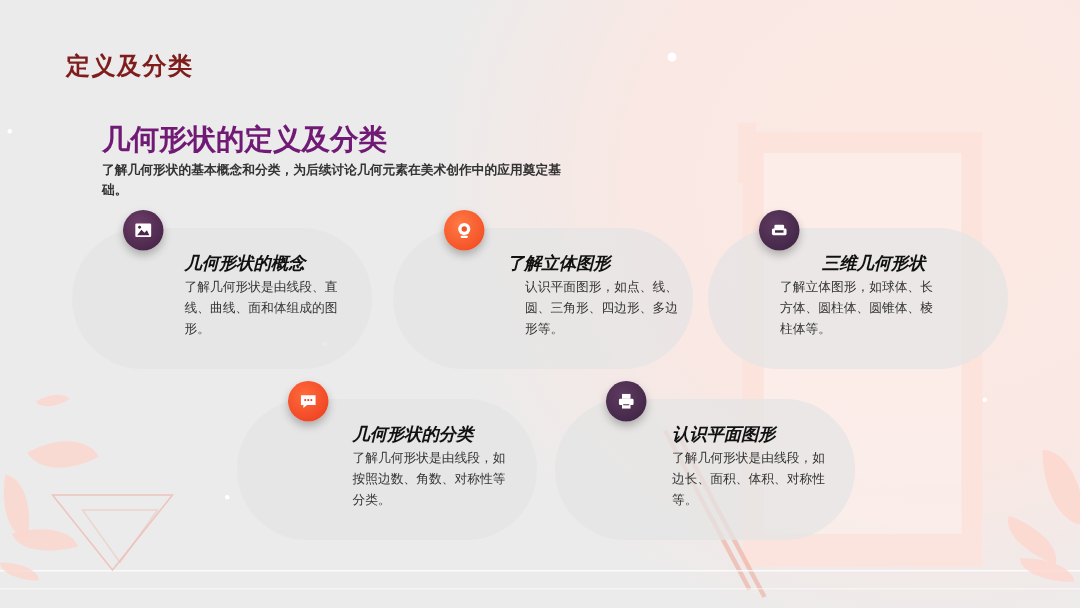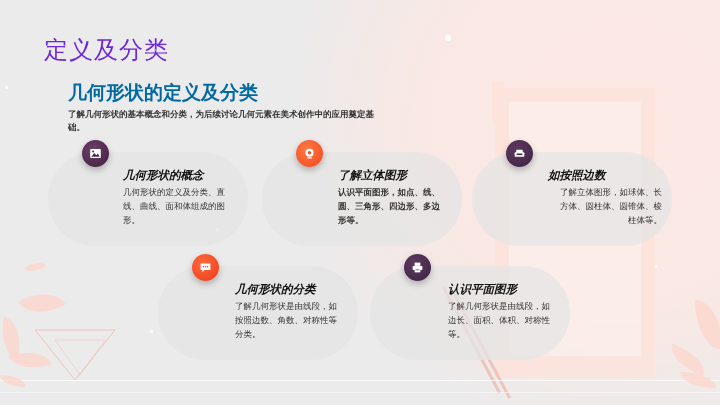--- a/index.html
+++ b/index.html
@@ -22,24 +22,24 @@
   }
   .bg .frame-post-l { position:absolute; left:492px; top:82px; width:12px; height:40px; background:rgba(252,226,218,0.9);}
   .bg .hline { position:absolute; left:0; right:0; height:1px; background:rgba(255,255,255,0.8); }
   .bg .stick { position:absolute; width:3px; height:120px; background:rgba(235,150,130,0.45); transform:rotate(-28deg); }
   .bg .leaf {
     position:absolute; background:rgba(252,214,205,0.8); border-radius: 0 100% 0 100%;
   }
   .bg .dot { position:absolute; width:3px; height:3px; background:#fff; border-radius:50%; }
 
   .slide-title {
-    position:absolute; left:44px; top:34px; font-size:24px; font-weight:normal; letter-spacing:1px; color:#6d28d9;
+    position:absolute; left:44px; top:34px; font-size:16px; font-weight:bold; letter-spacing:1px; color:#7f1d1d;
   }
   .section-title {
-    position:absolute; left:68px; top:80px; font-size:19px; font-weight:bold; color:#0369a1;
+    position:absolute; left:68px; top:80px; font-size:19px; font-weight:bold; color:#701a75;
   }
   .section-desc {
     position:absolute; left:68px; top:108px; width:320px; font-size:8.5px; line-height:13px; color:#333;font-weight:bold;
   }
 
   .card {
     position:absolute; width:200px; height:94px; border-radius:47px;
     background:rgba(228,228,228,0.75);
   }
   .badge {
@@ -93,47 +93,47 @@
 <div>
   <div class="card" style="left:48px; top:152px;"></div>
   <div class="badge purple" style="left:82px; top:140px;">
     <svg viewBox="0 0 16 16">
         <rect x="1.5" y="2.5" width="13" height="11" rx="1" fill="#fff"></rect>
         <polygon points="3,12 6.5,7.5 9,10 11,8 13,12" fill="#4a2749"></polygon>
         <circle cx="5" cy="5.5" r="1.2" fill="#4a2749"></circle>
       </svg>
   </div>
   <div class="card-title" style="left:123px; top:168px;">几何形状的概念</div>
-  <div class="card-text" style="left:123px; top:185px;">几何形状的定义及分类、直线、曲线、面和体组成的图形。</div>
+  <div class="card-text" style="left:123px; top:185px;">了解几何形状是由线段、直线、曲线、面和体组成的图形。</div>
 </div>
 
 <div>
   <div class="card" style="left:262px; top:152px;"></div>
   <div class="badge orange" style="left:296px; top:140px;">
     <svg viewBox="0 0 16 16">
         <circle cx="8" cy="7" r="5" fill="#fff"></circle>
         <circle cx="8" cy="7" r="2.2" fill="#f4521f"></circle>
         <rect x="5" y="12.5" width="6" height="1.8" rx="0.9" fill="#fff"></rect>
       </svg>
   </div>
   <div class="card-title" style="left:338px; top:168px;">了解立体图形</div>
-  <div class="card-text" style="left:338px; top:185px;font-weight:bold;">认识平面图形，如点、线、圆、三角形、四边形、多边形等。</div>
+  <div class="card-text" style="left:350px; top:185px;">认识平面图形，如点、线、圆、三角形、四边形、多边形等。</div>
 </div>
 
 <div>
   <div class="card" style="left:472px; top:152px;"></div>
   <div class="badge purple2" style="left:506px; top:140px;">
     <svg viewBox="0 0 16 16">
         <rect x="4" y="3.5" width="8" height="5" rx="1" fill="#fff"></rect>
         <rect x="2" y="6.5" width="12" height="5.5" rx="1.2" fill="#fff"></rect>
         <rect x="4.5" y="8" width="7" height="2" fill="#432746"></rect>
       </svg>
   </div>
-  <div class="card-title" style="left:548px; top:168px;">如按照边数</div>
-  <div class="card-text" style="left:552px; top:185px;text-align:right;">了解立体图形，如球体、长方体、圆柱体、圆锥体、棱柱体等。</div>
+  <div class="card-title" style="left:548px; top:168px;">三维几何形状</div>
+  <div class="card-text" style="left:520px; top:185px;">了解立体图形，如球体、长方体、圆柱体、圆锥体、棱柱体等。</div>
 </div>
 
 <div>
   <div class="card" style="left:158px; top:266px;"></div>
   <div class="badge red" style="left:192px; top:254px;">
     <svg viewBox="0 0 16 16">
         <path d="M2 3 h12 v8 h-7 l-3 2.5 v-2.5 h-2 z" fill="#fff"></path>
         <circle cx="5.5" cy="7" r="0.9" fill="#f04322"></circle>
         <circle cx="8" cy="7" r="0.9" fill="#f04322"></circle>
         <circle cx="10.5" cy="7" r="0.9" fill="#f04322"></circle>

